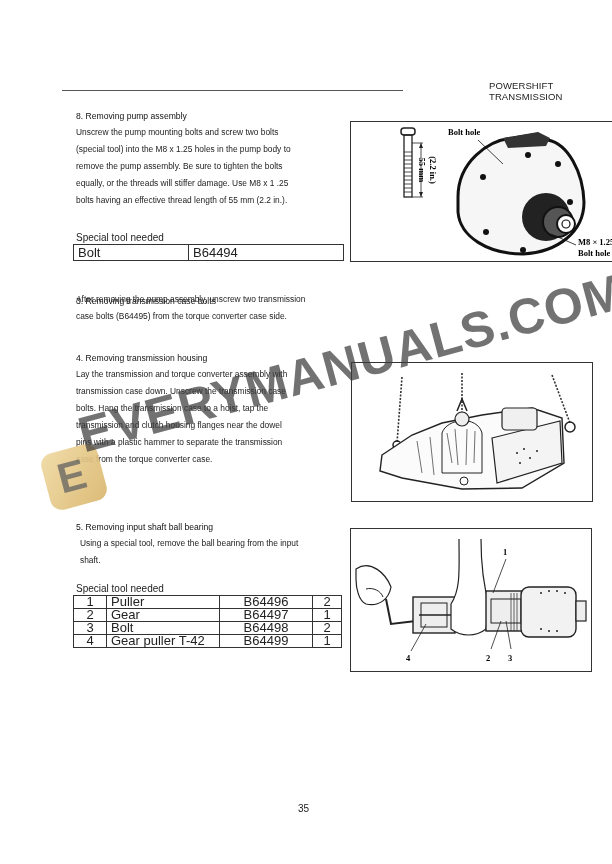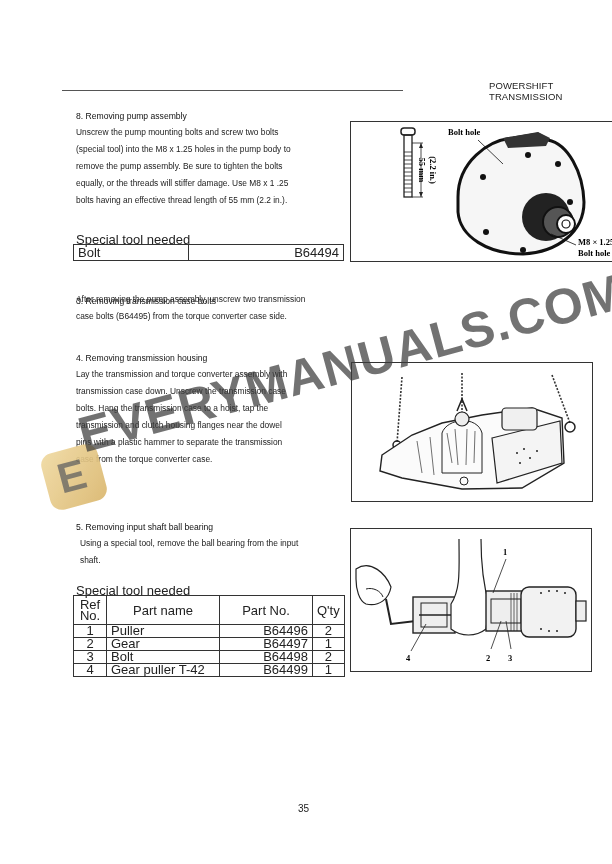--- a/index.html
+++ b/index.html
@@ -3,32 +3,32 @@
 <meta charset="utf-8">
 <style>
   html, body { margin: 0; padding: 0; background: #ffffff; }
   body { width: 612px; height: 864px; position: relative; overflow: hidden;
          font-family: "Liberation Sans", "DejaVu Sans", sans-serif; color: #1a1a1a; }
   .abs { position: absolute; }
   .header-rule { left: 62px; top: 90px; width: 341px; height: 0; border-top: 1.2px solid #555; }
   .header-title { left: 444px; top: 80px; font-size: 9.5px; letter-spacing: 0.1px; color: #222; margin-left: 45px; }
   .sec-title { font-size: 8.6px; color: #111; }
   .body-text { font-size: 8.4px; line-height: 17px; color: #222; width: 250px; }
-  .label { font-size: 13px; color: #222; }
+  .label { font-size: 10px; color: #222; }
   table.tool { border-collapse: collapse; font-size: 13px; color: #222; }
   table.tool td, table.tool th { border: 1.3px solid #333; padding: 0 4px; font-weight: normal; }
   .t1 td { height: 14px; }
   .t1 td.name { width: 106px; text-align: left; }
-  .t1 td.pn { width: 146px; text-align: right; }
+  .t1 td.pn { width: 146px; text-align: left; }
   .t2 th { height: 28px; text-align: center; line-height: 11px; }
   .t2 td { height: 12px; line-height: 12px; }
   .c-ref { width: 24px; text-align: center; }
   .c-name { width: 104px; }
   .t2 th.c-name { text-align: center; }
-  .c-pn { width: 84px; text-align: right; }
+  .c-pn { width: 84px; text-align: center; }
   .c-qty { width: 20px; text-align: center; }
   .figure { border: 1.4px solid #333; background: #fff; }
   .fig-label { font-family: "Liberation Serif", "DejaVu Serif", serif; font-weight: bold; font-size: 8.5px; color: #111; }
   .page-num { left: 298px; top: 803px; font-size: 10px; color: #222; }
   .watermark { left: 72px; top: 408px; font-size: 50px; font-weight: bold; color: rgba(60,60,60,0.72);
                transform: rotate(-15deg); transform-origin: left top; letter-spacing: 1px; white-space: nowrap; }
   .wm-logo { left: 45px; top: 448px; width: 58px; height: 58px; border-radius: 12px;
              background: linear-gradient(135deg, #f0d9a0, #d9b56a); transform: rotate(-15deg); opacity: 0.9; }
   .wm-logo span { position: absolute; left: 13px; top: 4px; font-size: 42px; font-weight: bold; color: rgba(80,80,80,0.75); }
 </style>
@@ -54,26 +54,20 @@
 <div class="abs body-text" style="left:76px; top:291px; width:236px;"> After removing the pump assembly, unscrew two transmission case bolts (B64495) from the torque converter case side.</div>
 
 <div class="abs sec-title" style="left:76px; top:353px;">4. Removing transmission housing</div>
 <div class="abs body-text" style="left:76px; top:366px; width:214px;"> Lay the transmission and torque converter assembly with transmission case down. Unscrew the transmission case bolts. Hang the transmission case to a hoist, tap the transmission and clutch housing flanges near the dowel pins with a plastic hammer to separate the transmission case from the torque converter case.</div>
 
 <div class="abs sec-title" style="left:76px; top:522px;">5. Removing input shaft ball bearing</div>
 <div class="abs body-text" style="left:80px; top:535px; width:220px;">Using a special tool, remove the ball bearing from the input shaft.</div>
 <div class="abs label" style="left:76px; top:583px;">Special tool needed</div>
 <table class="abs tool t2" style="left:73px; top:595px;">
   <tbody>
-      <tr>
-    <th class="c-ref">Ref No.</th>
-    <th class="c-name">Part name</th>
-    <th class="c-pn">Part No.</th>
-    <th class="c-qty">Q'ty</th>
-  </tr>
   <tr>
     <td class="c-ref">1</td>
     <td class="c-name">Puller</td>
     <td class="c-pn">B64496</td>
     <td class="c-qty">2</td>
   </tr>
   <tr>
     <td class="c-ref">2</td>
     <td class="c-name">Gear</td>
     <td class="c-pn">B64497</td>

